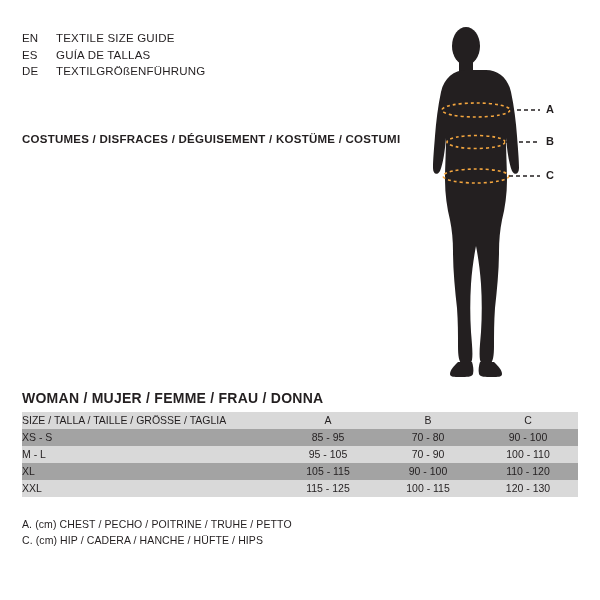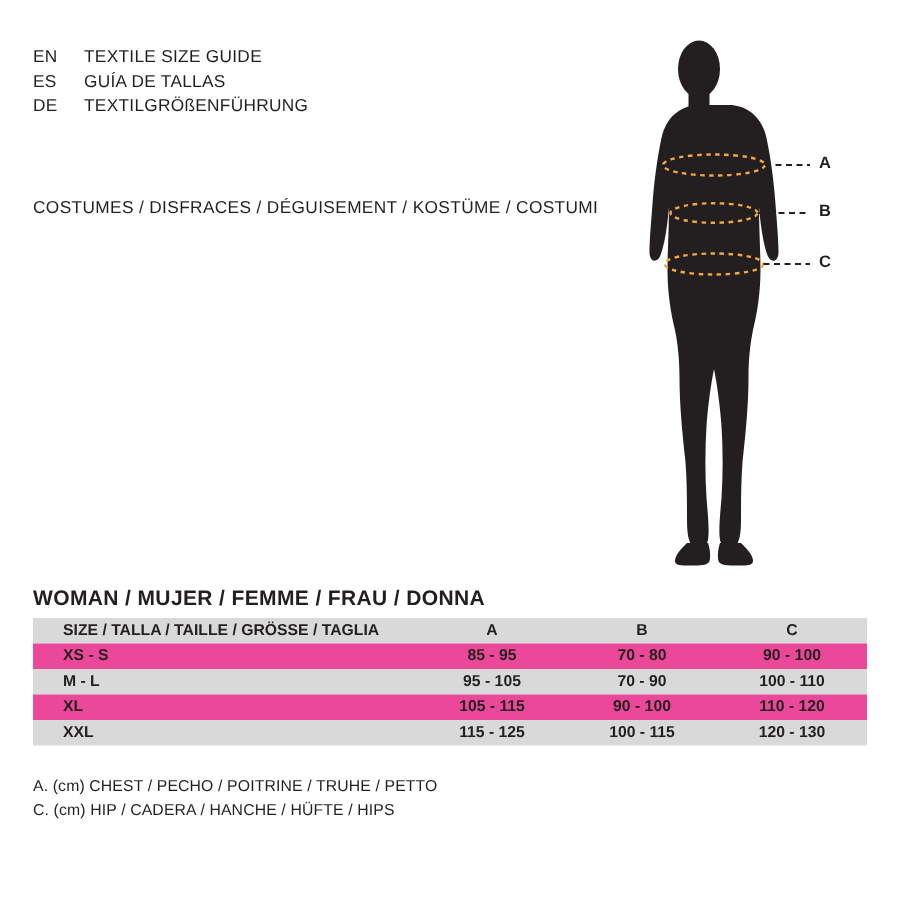--- a/index.html
+++ b/index.html
@@ -42,21 +42,21 @@
     font-weight: 400;
   }
   .lang-text {
     flex: 1 1 auto;
   }
   .costumes-line {
     position: absolute;
     left: 22px;
     top: 133px;
     font-size: 11.5px;
-    font-weight: normal;
+    font-weight: bold;
     letter-spacing: 0.25px;
   }
 
   
   .figure-wrap {
     position: absolute;
     left: 400px;
     top: 18px;
     width: 180px;
     height: 360px;
@@ -94,35 +94,35 @@
     width: 556px;
     font-size: 10.5px;
     table-layout: fixed;
   }
   table.size-table col.c0 { width: 256px; }
   table.size-table col.c1 { width: 100px; }
   table.size-table col.c2 { width: 100px; }
   table.size-table col.c3 { width: 100px; }
   table.size-table th,
   table.size-table td {
-    padding: 2px 20px;
+    padding: 2px 0;
     line-height: 13px;
-    font-weight: bold;
+    font-weight: normal;
     text-align: left;
     vertical-align: middle;
   }
   table.size-table thead th {
     background: #d9d9d9;
     font-size: 10.5px;
   }
   table.size-table thead th.num {
     text-align: center;
   }
   table.size-table tbody tr.odd td {
-    background: #ec4899;
+    background: #a3a3a3;
   }
   table.size-table tbody tr.even td {
     background: #d9d9d9;
   }
   table.size-table tbody td.num {
     text-align: center;
   }
 
   
   .legend {

